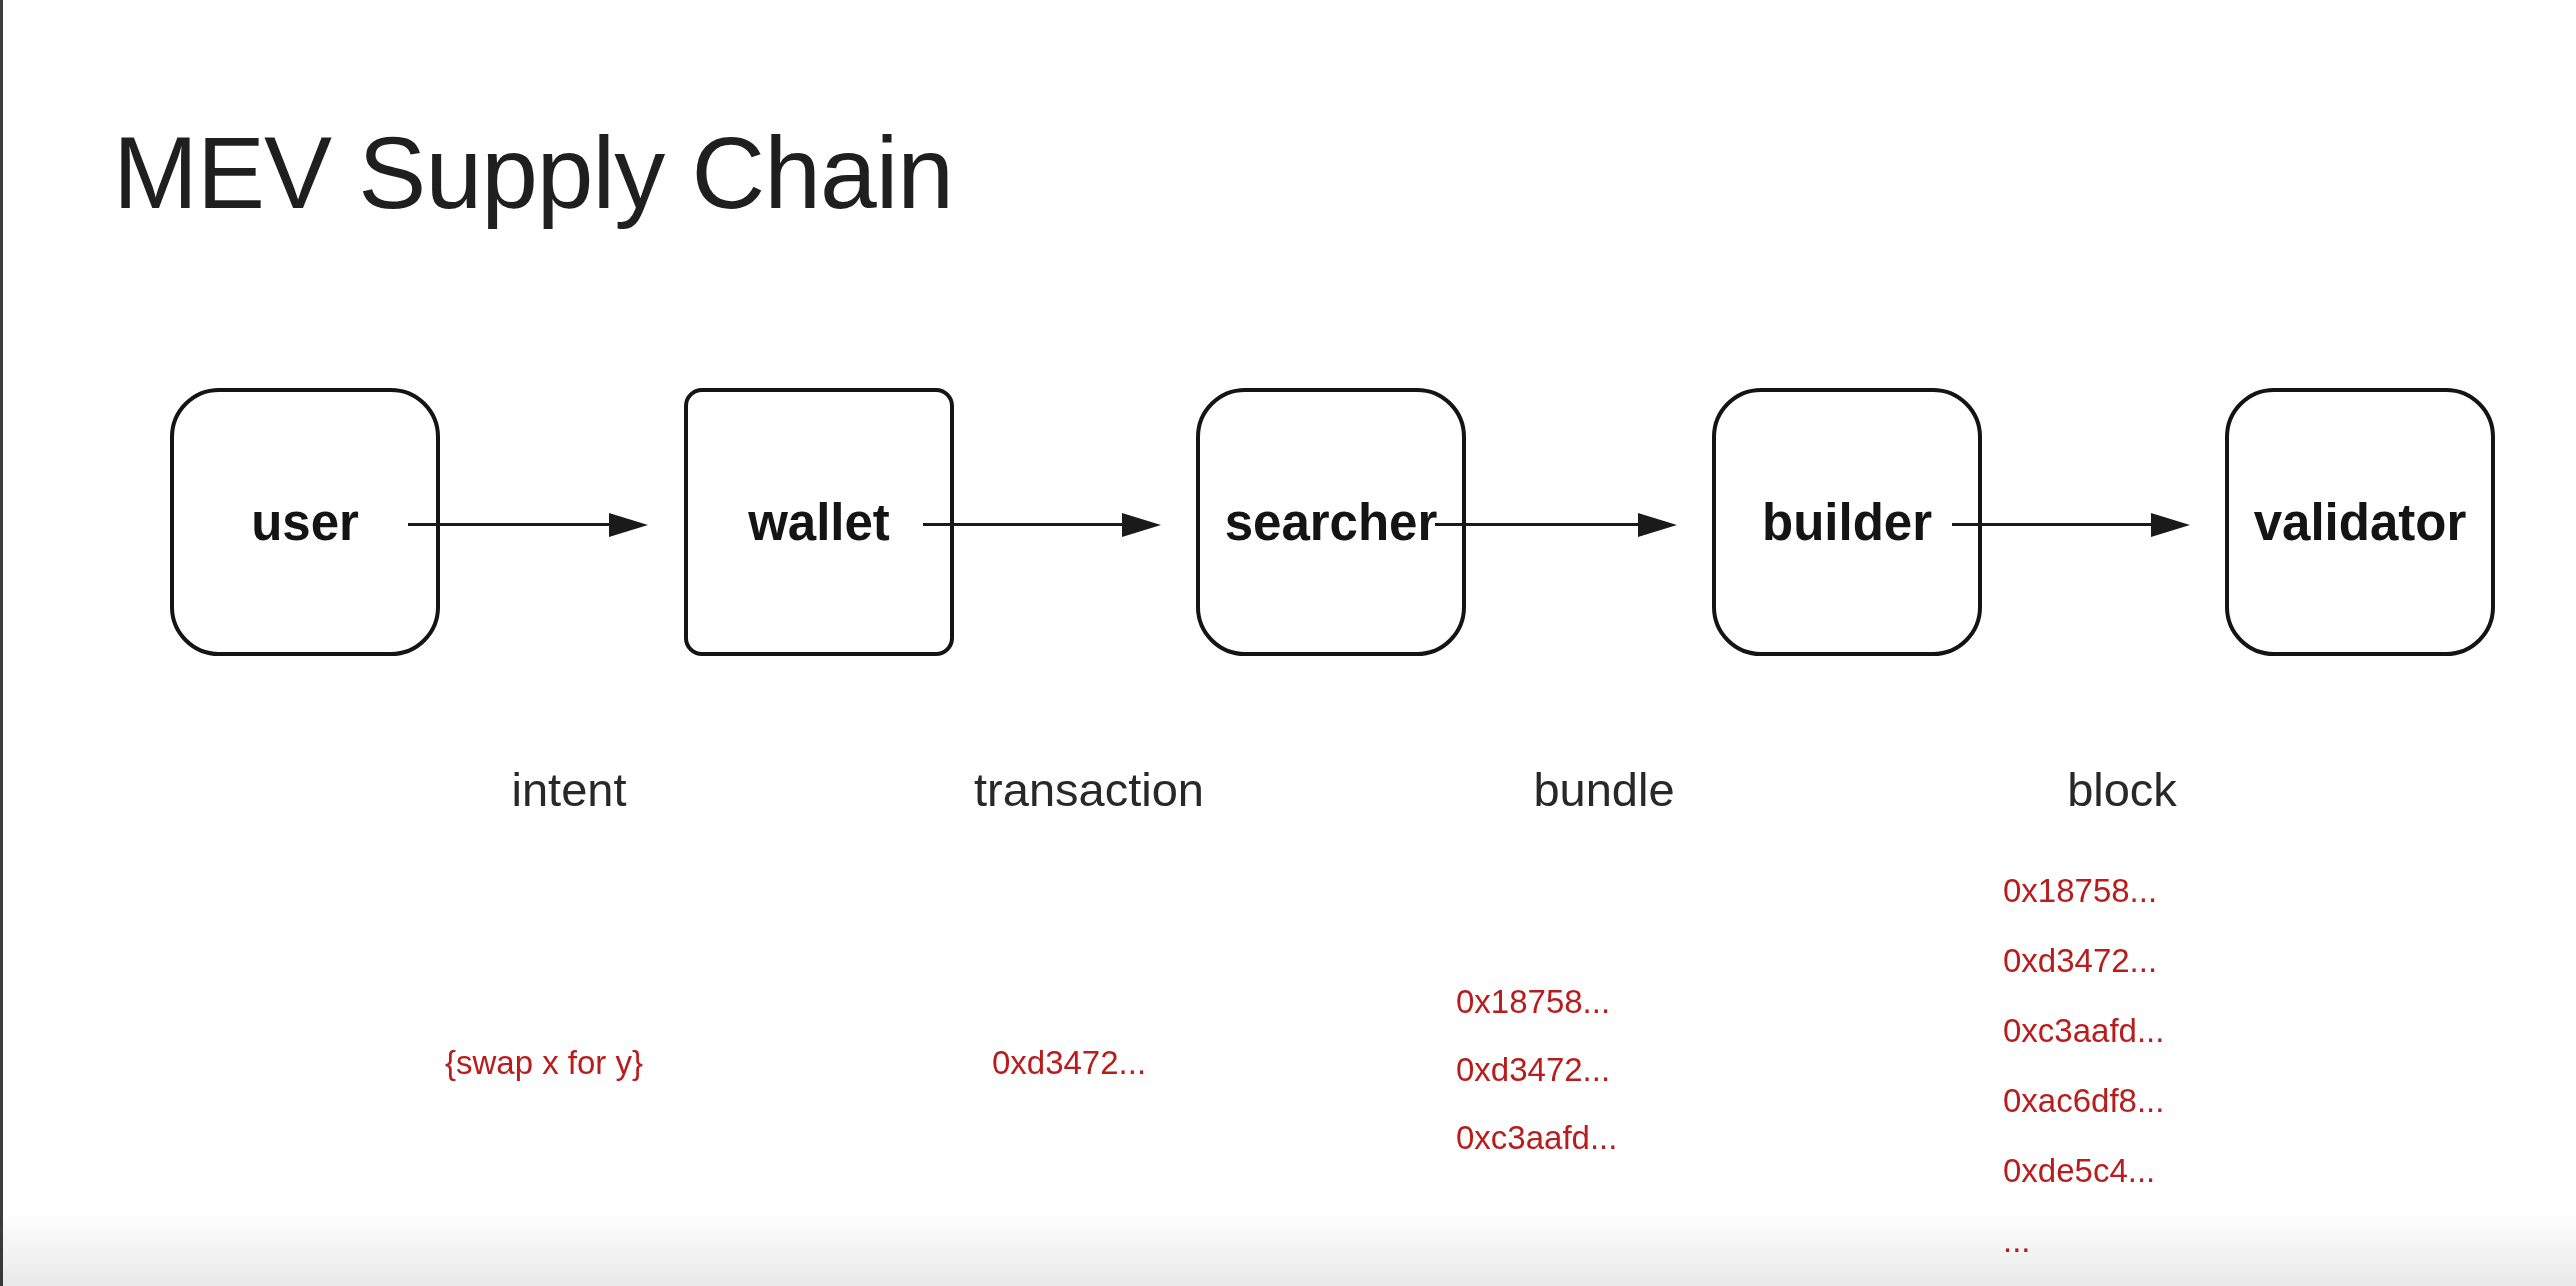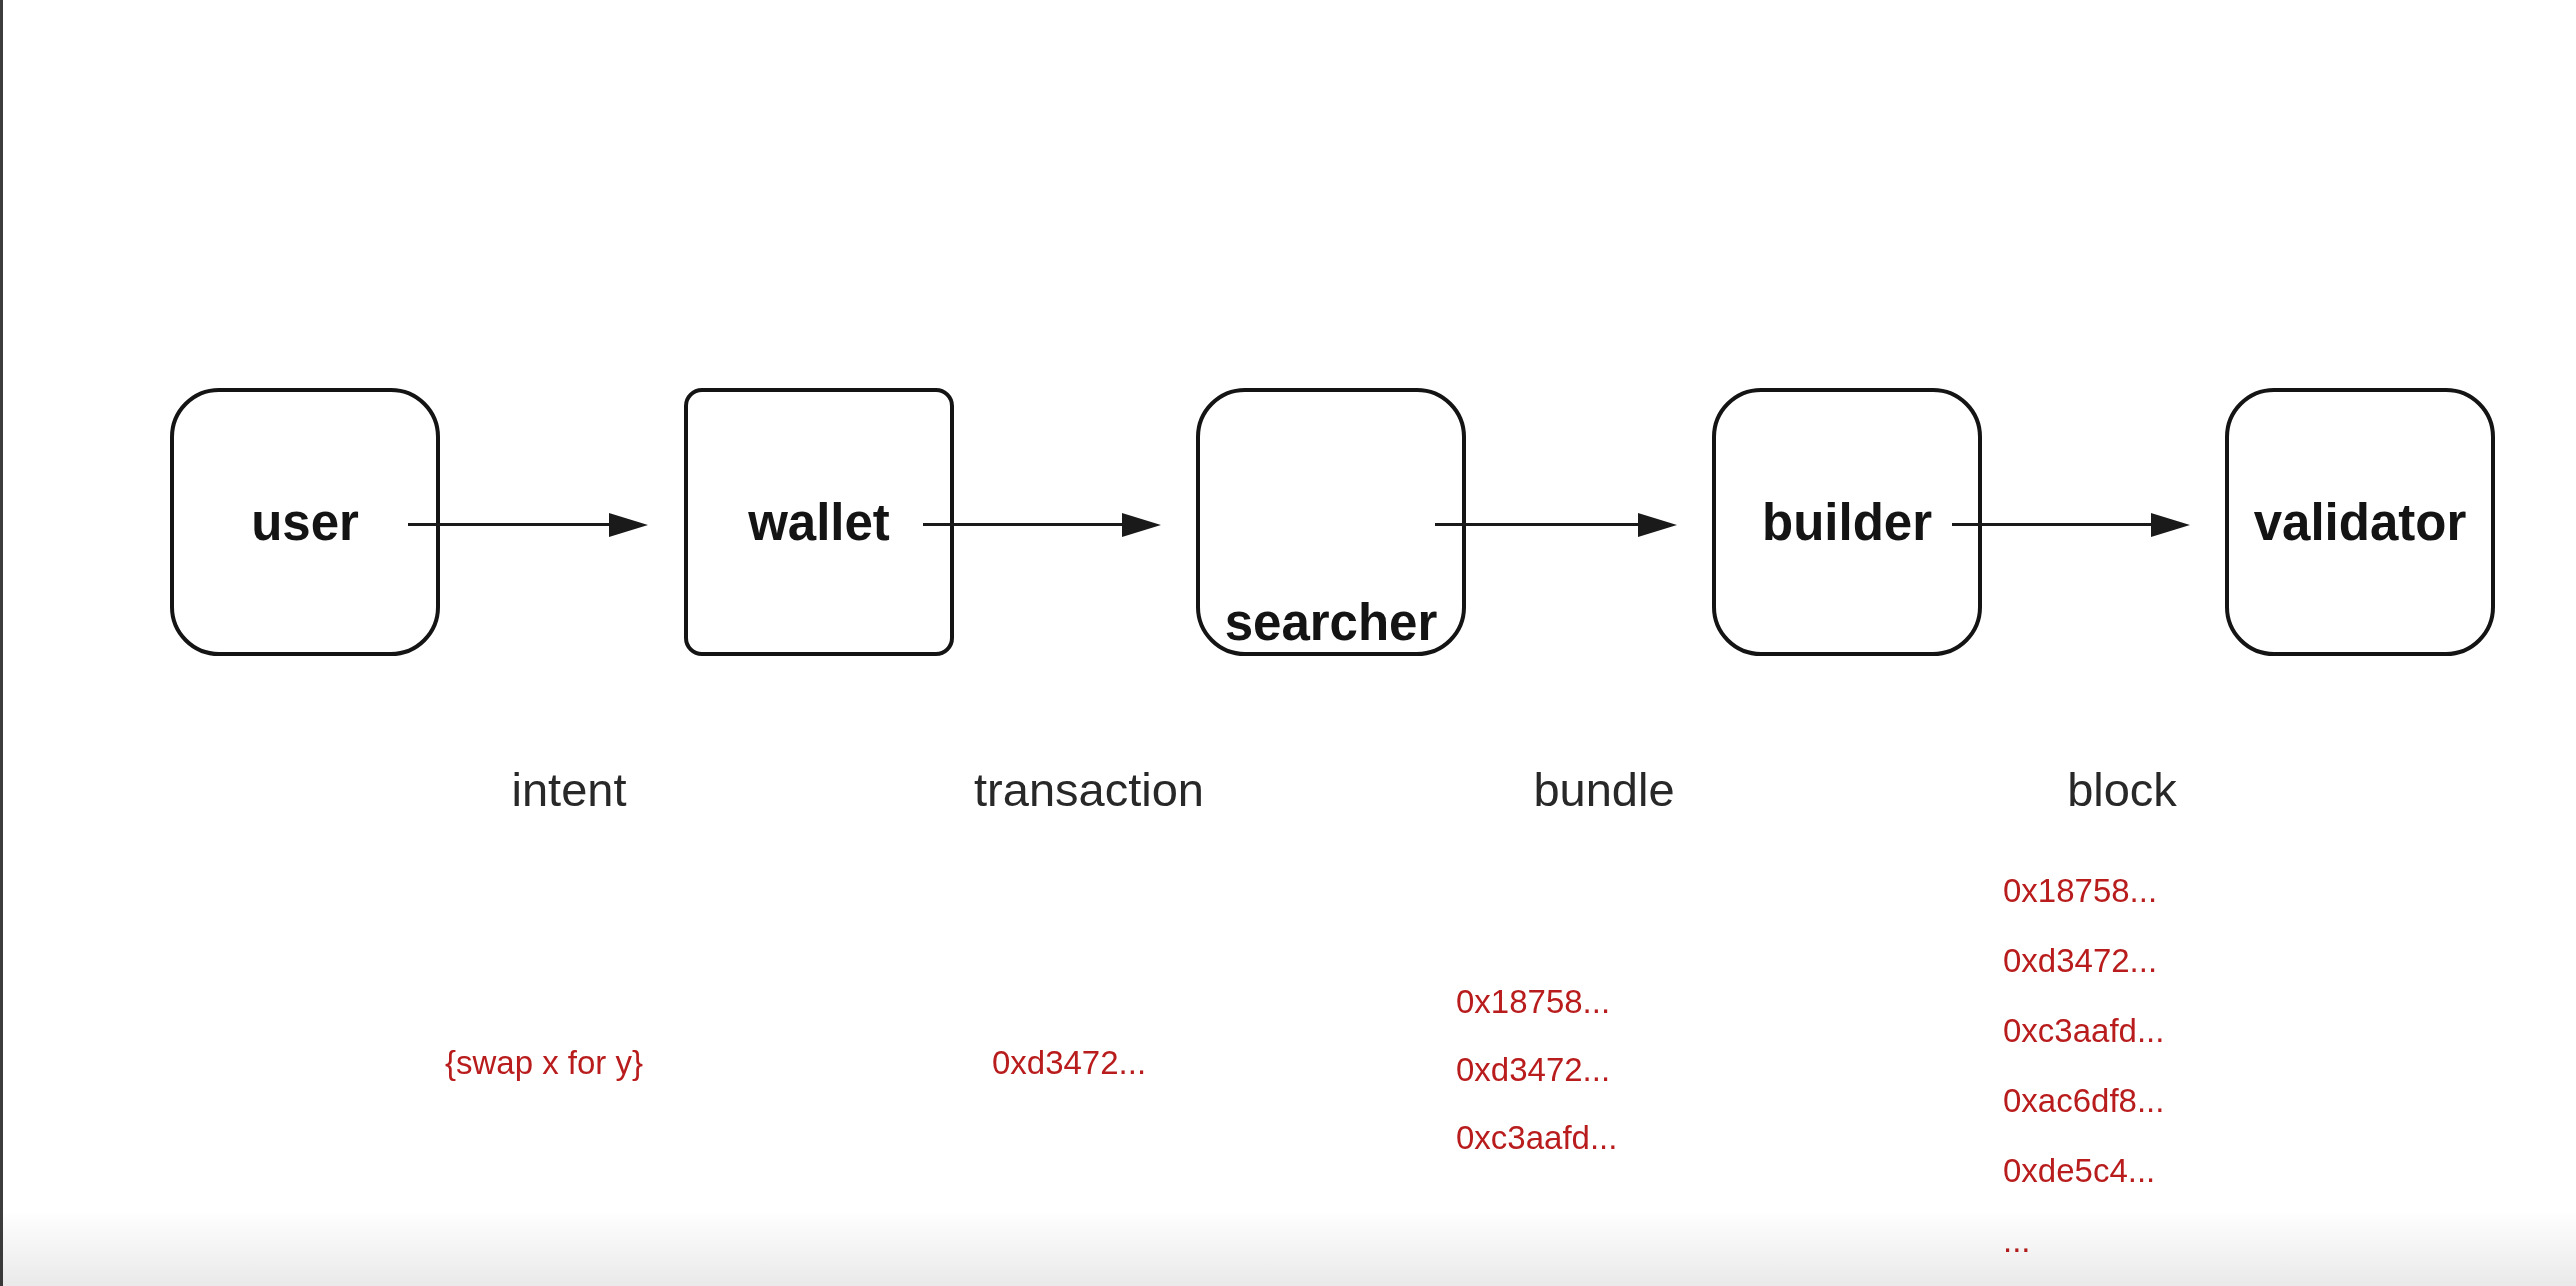--- a/index.html
+++ b/index.html
@@ -61,21 +61,21 @@
     margin-left: 33px;
   }
   .node .node-label {
     font-size: 51px;
     font-weight: 700;
     color: #141414;
     white-space: nowrap;
   }
   .n1 { left: 137px; }
   .n2 { left: 651px; border-radius: 18px; }
-  .n3 { left: 1163px; align-items: flex-end; }
+  .n3 { left: 1163px; }
   .n4 { left: 1679px; }
   .n5 { left: 2192px; }
 
   
   .arrow {
     position: absolute;
     top: 511px;
     height: 27px;
     display: flex;
     align-items: center;
@@ -129,20 +129,21 @@
   .p3 { left: 1456px; top: 968px; line-height: 68px; }
   .p4 { left: 2003px; top: 856px; line-height: 70px; }
 </style>
 </head>
 <body>
 
 <div class="stage">
 
   <div class="left-edge-line"></div>
 
+  <h1 class="title">MEV Supply Chain</h1>
 
   <div class="node n1">
     <span class="node-label">user</span>
   </div>
   <div class="node n2">
     <span class="node-label">wallet</span>
   </div>
   <div class="node n3">
     <span class="node-label">searcher</span>
   </div>

